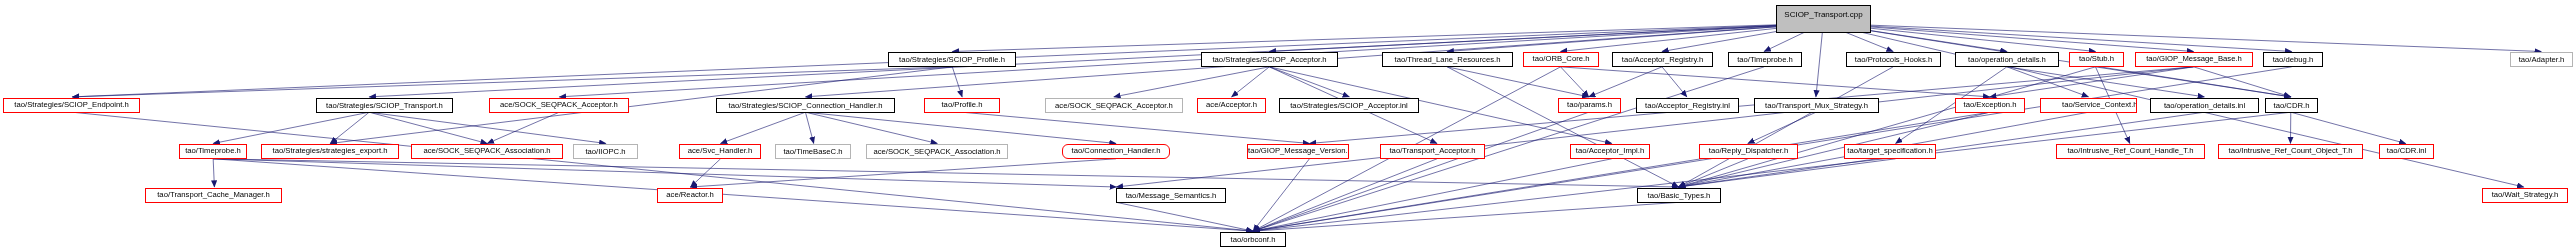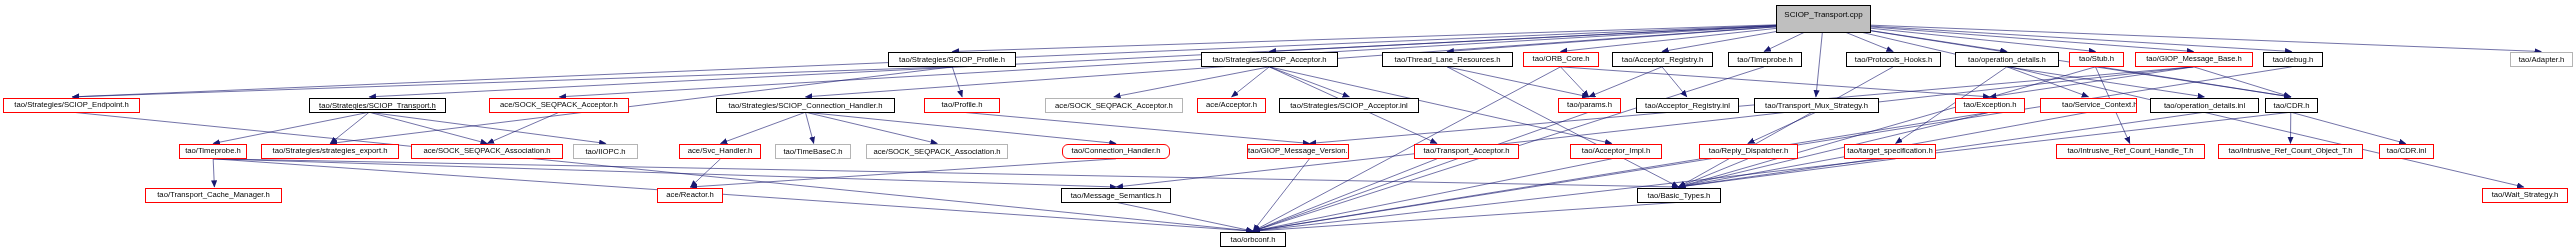--- a/index.html
+++ b/index.html
@@ -141,21 +141,21 @@
     <div class="node red" title="tao/ORB_Core.h" style="left: 1523px; top: 52px; width: 76px;">tao/ORB_Core.h</div>
     <div class="node black" title="tao/Acceptor_Registry.h" style="left: 1612px; top: 52px; width: 101px;">tao/Acceptor_Registry.h</div>
     <div class="node black" title="tao/Timeprobe.h" style="left: 1728px; top: 52px; width: 74px;">tao/Timeprobe.h</div>
     <div class="node black" title="tao/Protocols_Hooks.h" style="left: 1846px; top: 52px; width: 95px;">tao/Protocols_Hooks.h</div>
     <div class="node black" title="tao/operation_details.h" style="left: 1955px; top: 52px; width: 104px;">tao/operation_details.h</div>
     <div class="node red" title="tao/Stub.h" style="left: 2069px; top: 52px; width: 55px;">tao/Stub.h</div>
     <div class="node red" title="tao/GIOP_Message_Base.h" style="left: 2135px; top: 52px; width: 118px;">tao/GIOP_Message_Base.h</div>
     <div class="node black" title="tao/debug.h" style="left: 2263px; top: 52px; width: 60px;">tao/debug.h</div>
     <div class="node gray" title="tao/Adapter.h" style="left: 2510px; top: 52px; width: 63px;">tao/Adapter.h</div>
     <div class="node red" title="tao/Strategies/SCIOP_Endpoint.h" style="left: 3.1px; top: 98px; width: 137px;">tao/Strategies/SCIOP_Endpoint.h</div>
-    <div class="node black" title="tao/Strategies/SCIOP_Transport.h" style="left: 309px; top: 98px; width: 137px; text-decoration: underline;">tao/Strategies/SCIOP_Transport.h</div>
+    <div class="node black" title="tao/Strategies/SCIOP_Transport.h" style="left: 316px; top: 98px; width: 137px;">tao/Strategies/SCIOP_Transport.h</div>
     <div class="node red" title="ace/SOCK_SEQPACK_Acceptor.h" style="left: 489px; top: 98px; width: 140px;">ace/SOCK_SEQPACK_Acceptor.h</div>
     <div class="node black" title="tao/Strategies/SCIOP_Connection_Handler.h" style="left: 716px; top: 98px; width: 179px;">tao/Strategies/SCIOP_Connection_Handler.h</div>
     <div class="node red" title="tao/Profile.h" style="left: 924px; top: 98px; width: 76px;">tao/Profile.h</div>
     <div class="node gray" title="ace/SOCK_SEQPACK_Acceptor.h" style="left: 1045px; top: 98px; width: 138px;">ace/SOCK_SEQPACK_Acceptor.h</div>
     <div class="node red" title="ace/Acceptor.h" style="left: 1197px; top: 98px; width: 69px;">ace/Acceptor.h</div>
     <div class="node black" title="tao/Strategies/SCIOP_Acceptor.inl" style="left: 1279px; top: 98px; width: 140px;">tao/Strategies/SCIOP_Acceptor.inl</div>
     <div class="node red" title="tao/params.h" style="left: 1558px; top: 98px; width: 63px;">tao/params.h</div>
     <div class="node black" title="tao/Acceptor_Registry.inl" style="left: 1636px; top: 98px; width: 103px;">tao/Acceptor_Registry.inl</div>
     <div class="node black" title="tao/Transport_Mux_Strategy.h" style="left: 1754px; top: 98px; width: 125px;">tao/Transport_Mux_Strategy.h</div>
     <div class="node red" title="tao/Exception.h" style="left: 1955px; top: 98px; width: 70px;">tao/Exception.h</div>
@@ -164,27 +164,27 @@
     <div class="node black" title="tao/CDR.h" style="left: 2265px; top: 98px; width: 53px;">tao/CDR.h</div>
     <div class="node red" title="tao/Transport.h" style="left: 179px; top: 144px; width: 68px;">tao/Timeprobe.h</div>
     <div class="node red" title="tao/Strategies/strategies_export.h" style="left: 261px; top: 144px; width: 138px;">tao/Strategies/strategies_export.h</div>
     <div class="node red" title="ace/SOCK_SEQPACK_Association.h" style="left: 411px; top: 144px; width: 152px;">ace/SOCK_SEQPACK_Association.h</div>
     <div class="node gray" title="tao/IIOPC.h" style="left: 573px; top: 144px; width: 65px;">tao/IIOPC.h</div>
     <div class="node red" title="ace/Svc_Handler.h" style="left: 679px; top: 144px; width: 82px;">ace/Svc_Handler.h</div>
     <div class="node gray" title="tao/TimeBaseC.h" style="left: 775px; top: 144px; width: 76px;">tao/TimeBaseC.h</div>
     <div class="node gray" title="ace/SOCK_SEQPACK_Association.h" style="left: 866px; top: 144px; width: 142px;">ace/SOCK_SEQPACK_Association.h</div>
     <div class="node red" title="tao/Connection_Handler.h" style="left: 1062px; top: 144px; width: 108px; border-radius: 6px;">tao/Connection_Handler.h</div>
     <div class="node red" title="tao/GIOP_Message_Version.h" style="left: 1247px; top: 144px; width: 102px;">tao/GIOP_Message_Version.h</div>
-    <div class="node red" title="tao/Transport_Acceptor.h" style="left: 1414px; top: 144px; width: 105px;">tao/Transport_Acceptor.h</div>
-    <div class="node red" title="tao/Acceptor_Impl.h" style="left: 1570px; top: 144px; width: 92px;">tao/Acceptor_Impl.h</div>
+    <div class="node red" title="tao/Transport_Acceptor.h" style="left: 1380px; top: 144px; width: 105px;">tao/Transport_Acceptor.h</div>
+    <div class="node red" title="tao/Acceptor_Impl.h" style="left: 1570px; top: 144px; width: 80px;">tao/Acceptor_Impl.h</div>
     <div class="node red" title="tao/Reply_Dispatcher.h" style="left: 1699px; top: 144px; width: 99px;">tao/Reply_Dispatcher.h</div>
     <div class="node red" title="tao/target_specification.h" style="left: 1844px; top: 144px; width: 92px;">tao/target_specification.h</div>
     <div class="node red" title="tao/Intrusive_Ref_Count_Handle_T.h" style="left: 2056px; top: 144px; width: 149px;">tao/Intrusive_Ref_Count_Handle_T.h</div>
     <div class="node red" title="tao/Intrusive_Ref_Count_Object_T.h" style="left: 2218px; top: 144px; width: 145px;">tao/Intrusive_Ref_Count_Object_T.h</div>
     <div class="node red" title="tao/CDR.inl" style="left: 2379px; top: 144px; width: 55px;">tao/CDR.inl</div>
     <div class="node red" title="tao/Transport_Cache_Manager.h" style="left: 145px; top: 188px; width: 137px;">tao/Transport_Cache_Manager.h</div>
     <div class="node red" title="ace/Reactor.h" style="left: 657px; top: 188px; width: 66px;">ace/Reactor.h</div>
-    <div class="node black" title="tao/Message_Semantics.h" style="left: 1061px; top: 188px; width: 110px;">tao/Message_Semantics.h</div>
+    <div class="node black" title="tao/Message_Semantics.h" style="left: 1116px; top: 188px; width: 110px;">tao/Message_Semantics.h</div>
     <div class="node black" title="tao/Basic_Types.h" style="left: 1637px; top: 188px; width: 84px;">tao/Basic_Types.h</div>
     <div class="node red" title="tao/Wait_Strategy.h" style="left: 2482px; top: 188px; width: 86px;">tao/Wait_Strategy.h</div>
     <div class="node black" title="tao/orbconf.h" style="left: 1220px; top: 232px; width: 66px;">tao/orbconf.h</div>
   </div>
 
 
 </body></html>

